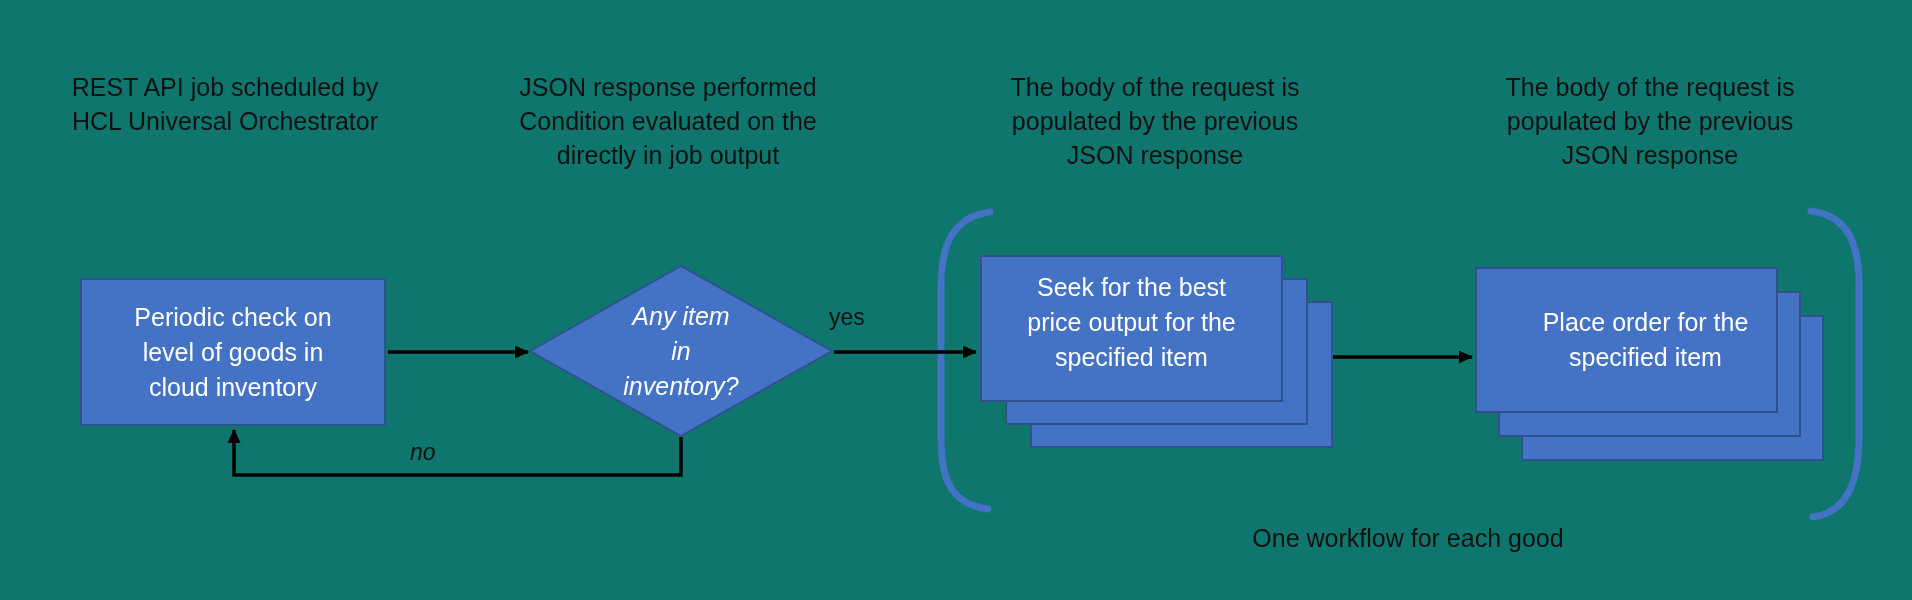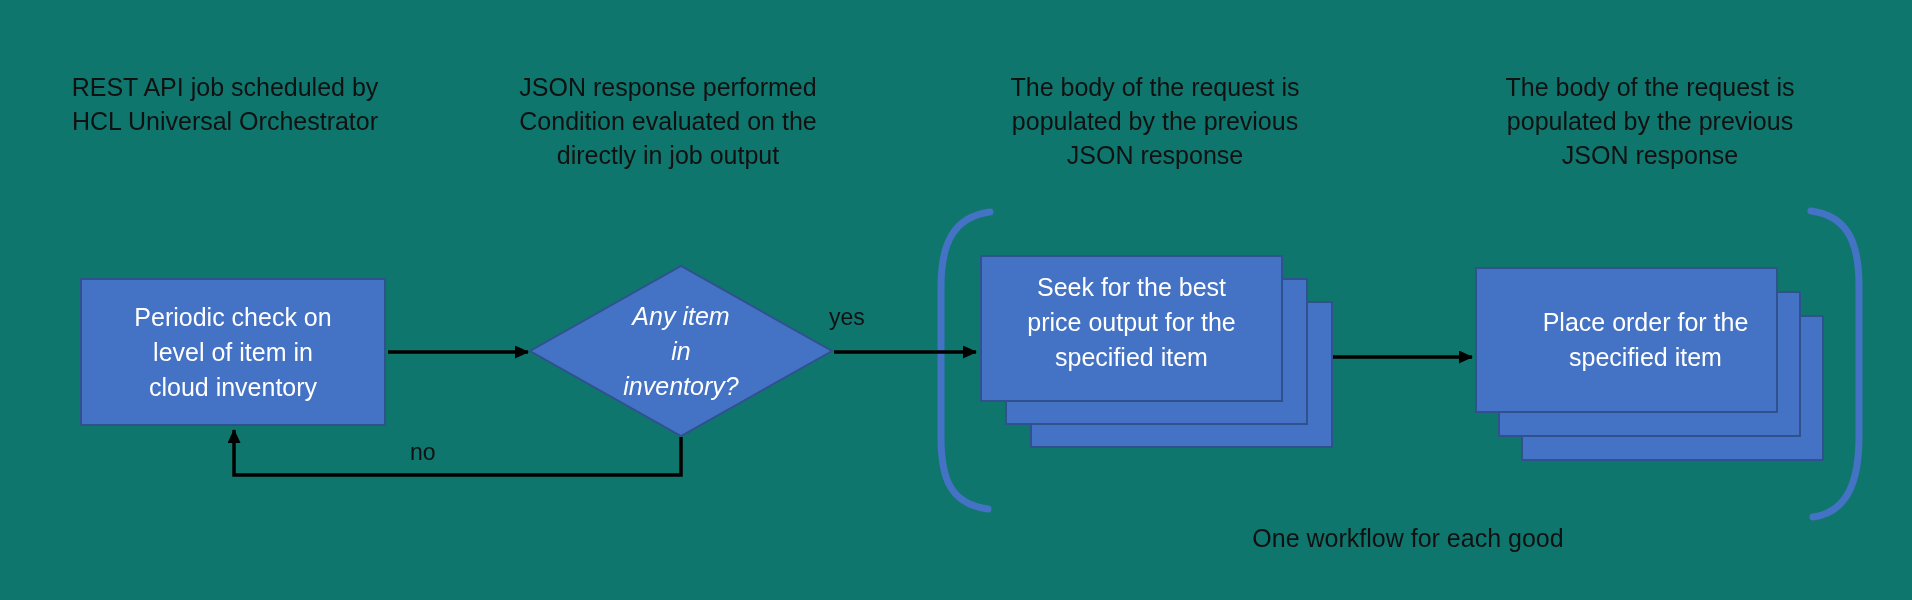--- a/index.html
+++ b/index.html
@@ -111,21 +111,21 @@
     <polygon class="diamond-shape" points="530,351 681,266 832,351 681,436"></polygon>
 
     <path class="connector" marker-end="url(#arrow)" d="M 388 352 L 528 352"></path>
     <path class="connector" marker-end="url(#arrow)" d="M 834 352 L 976 352"></path>
     <path class="connector" marker-end="url(#arrow)" d="M 1333 357 L 1472 357"></path>
     <path class="connector" marker-end="url(#arrow)" d="M 681 437 L 681 475 L 234 475 L 234 430"></path>
   </svg>
 
   <div class="node-text" style="left:82px; top:280px; width:302px; height:144px;">
     <div>Periodic check on</div>
-    <div>level of item in</div>
+    <div>level of goods in</div>
     <div>cloud inventory</div>
   </div>
 
   <div class="node-text" style="left:581px; top:299px; width:200px; height:104px; line-height:35px;font-style:italic;">
     <div>Any item</div>
     <div>in</div>
     <div>inventory?</div>
   </div>
 
   <div class="node-text" style="left:982px; top:257px; width:299px; height:130px;">
@@ -133,17 +133,17 @@
     <div>price output for the</div>
     <div>specified item</div>
   </div>
 
   <div class="node-text" style="left:1477px; top:269px; width:299px; height:142px;margin-left:19px;">
     <div>Place order for the</div>
     <div>specified item</div>
   </div>
 
   <div class="edge-label" style="left:829px; top:301px;">yes</div>
-  <div class="edge-label" style="left:410px; top:436px;">no</div>
+  <div class="edge-label" style="left:410px; top:436px;font-style:italic;">no</div>
 
   <div class="caption" style="left:1178px; top:522px;">One workflow for each good</div>
 
 </div>
 
 </body></html>

